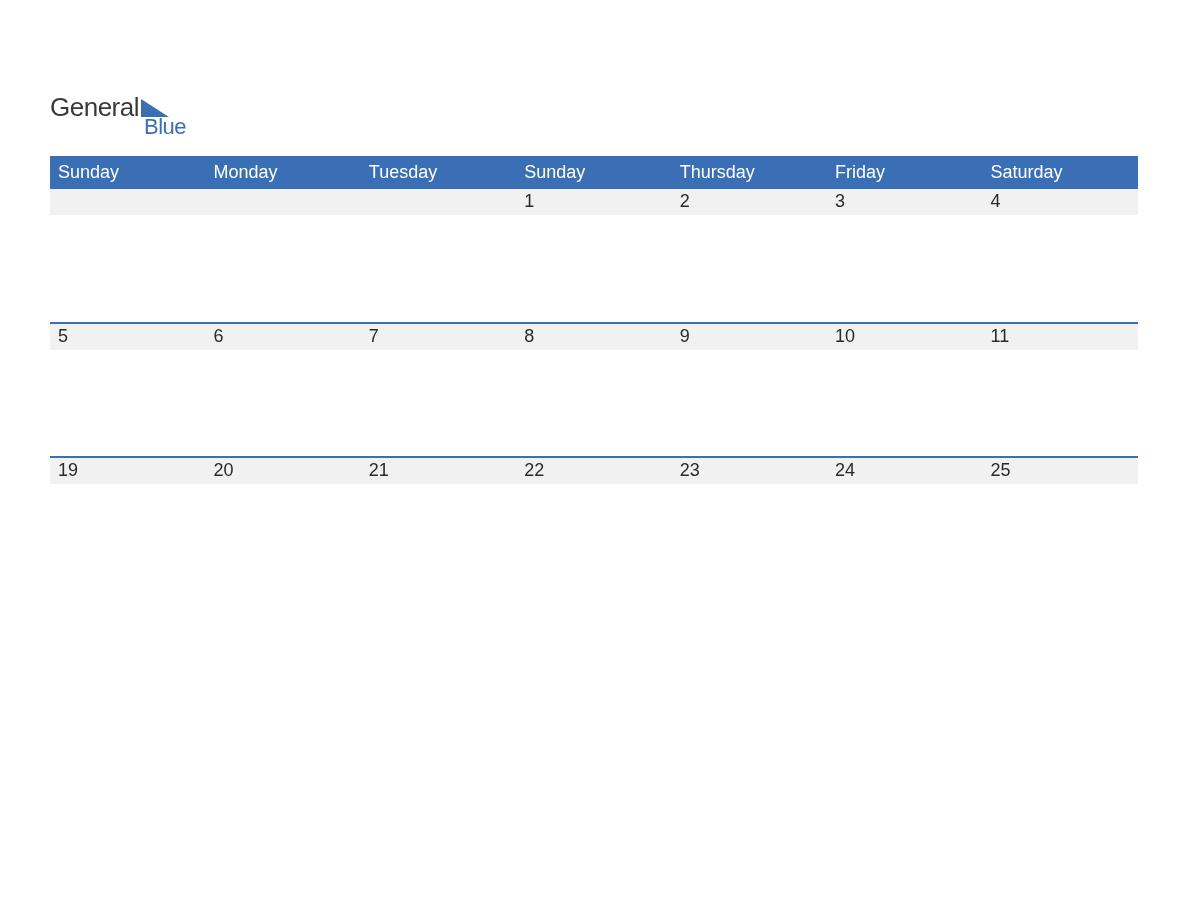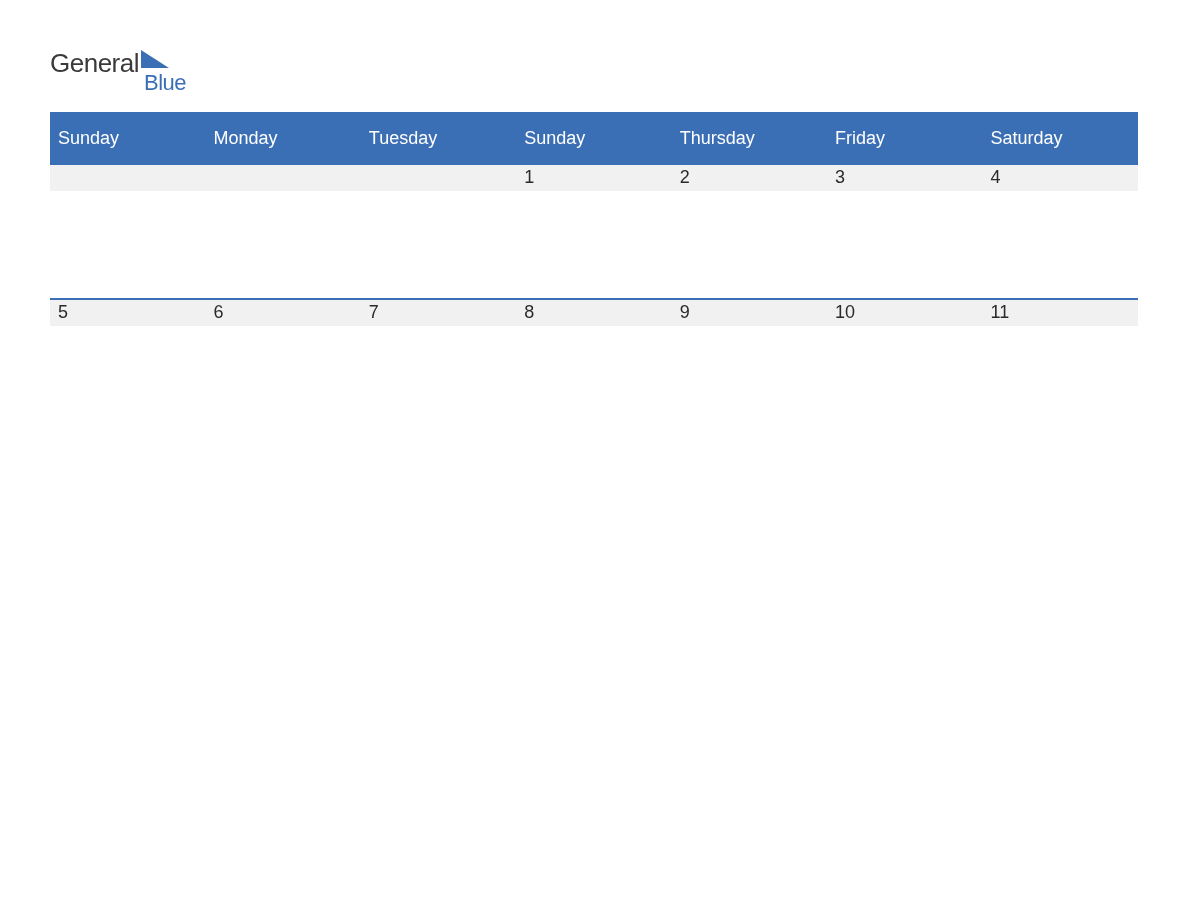--- a/index.html
+++ b/index.html
@@ -20,21 +20,23 @@
       align-items: flex-start;
       margin-bottom: 18px;
     }
     .logo {
       display: flex;
       flex-direction: column;
       line-height: 1;
     }
     .logo-top {
       display: flex;
+      align-items: flex-end;
       gap: 2px;
+      margin-top: 44px;
     }
     .logo-general {
       font-size: 26px;
       font-weight: 400;
       color: #3a3a3a;
       letter-spacing: -0.5px;
     }
     .logo-triangle {
       width: 0;
       height: 0;
@@ -59,21 +61,21 @@
     .calendar {
       width: 100%;
       border-collapse: collapse;
     }
     .calendar thead th {
       background: #3b6fb5;
       color: #ffffff;
       font-weight: 400;
       font-size: 18px;
       text-align: left;
-      padding: 16px 8px;
+      padding: 6px 8px;
       width: 14.28%;
     }
     .calendar tbody tr {
       border-top: 2px solid #3b6fb5;
     }
     .calendar tbody tr:first-child {
       border-top: none;
     }
     .calendar tbody td {
       height: 134px;
@@ -155,14 +157,37 @@
       <td>
           <span class="day-num">9</span>
         </td>
       <td>
           <span class="day-num">10</span>
         </td>
       <td>
           <span class="day-num">11</span>
         </td>
     </tr>
+    <tr>
+      <td>
+          <span class="day-num">19</span>
+        </td>
+      <td>
+          <span class="day-num">20</span>
+        </td>
+      <td>
+          <span class="day-num">21</span>
+        </td>
+      <td>
+          <span class="day-num">22</span>
+        </td>
+      <td>
+          <span class="day-num">23</span>
+        </td>
+      <td>
+          <span class="day-num">24</span>
+        </td>
+      <td>
+          <span class="day-num">25</span>
+        </td>
+    </tr>
   </tbody>
 </table>
 
 </body></html>

